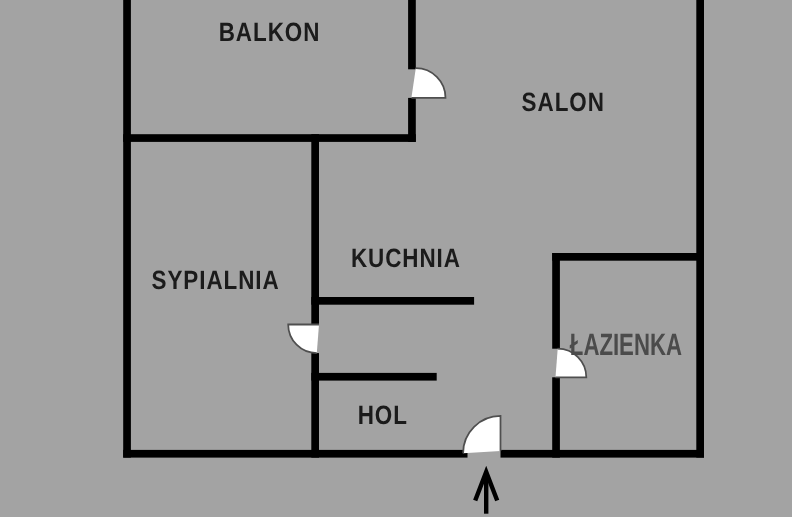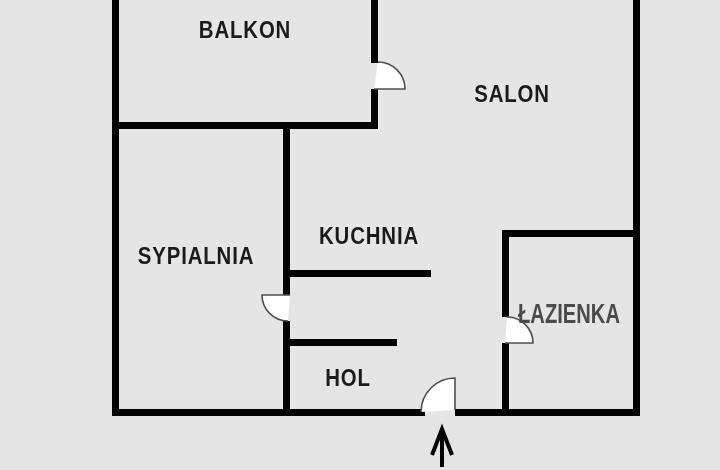--- a/index.html
+++ b/index.html
@@ -1,17 +1,17 @@
 <!DOCTYPE html>
 <html><head>
 <meta charset="utf-8">
 <style>
   html,body{margin:0;padding:0;background:#ffffff;}
   .stage{
-    position:relative;width:720px;height:470px;background:#e5e5e5;
+    position:relative;width:720px;height:470px;background:#a3a3a3;
     overflow:hidden;font-family:"Liberation Sans",sans-serif;
   }
   .plan-svg{position:absolute;left:0;top:0;}
   .room-label{
     position:absolute;transform:translate(-50%,-50%) scaleX(0.85);
     font-weight:700;font-size:24px;letter-spacing:1px;
     color:#1b1b1b;white-space:nowrap;user-select:none;
   }
   .room-label.lazienka{
     font-size:28px;letter-spacing:0;color:#4b4b4b;

